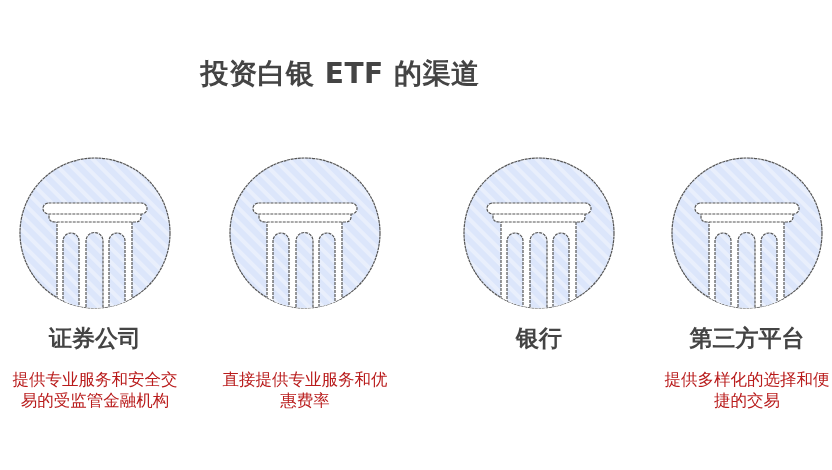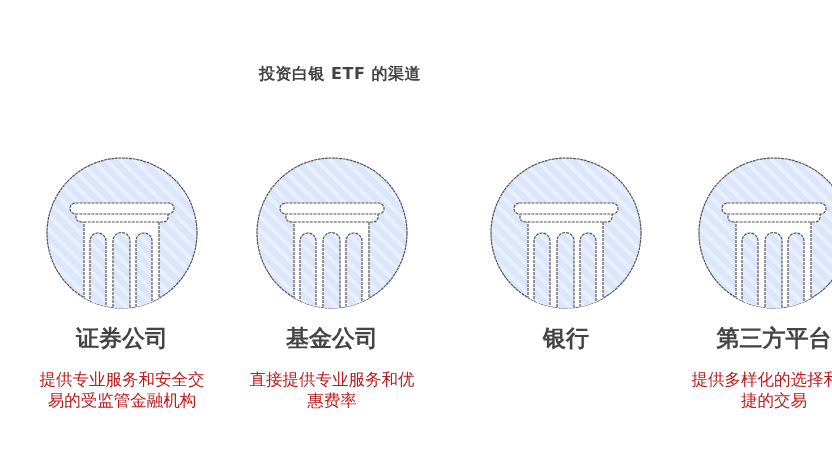--- a/index.html
+++ b/index.html
@@ -13,32 +13,31 @@
       position: relative;
       overflow: hidden;
       font-family: "DejaVu Sans", "Liberation Sans", sans-serif;
     }
     .title {
       position: absolute;
       left: 0;
       top: 56px;
       width: 680px;
       text-align: center;
-      font-size: 16px;
+      font-size: 28px;
       font-weight: bold;
       color: #444444;
       line-height: 36px;
       letter-spacing: 0.5px;
     }
     .card {
       position: absolute;
       top: 155px;
       width: 190px;
       height: 300px;
-      margin-left: 27px;
     }
     .card svg {
       position: absolute;
       left: 15px;
       top: 0;
       width: 160px;
       height: 160px;
       overflow: visible;
     }
     .card-title {
@@ -101,21 +100,20 @@
       <use href="#pillar-graphic"></use>
     </svg>
   <div class="card-title">证券公司</div>
   <div class="card-desc">提供专业服务和安全交易的受监管金融机构</div>
 </div>
 
 <div class="card" style="left:210px;">
   <svg viewBox="0 0 160 160">
       <use href="#pillar-graphic"></use>
     </svg>
-  <div class="card-title">基金公司</div>
   <div class="card-desc">直接提供专业服务和优惠费率</div>
 </div>
 
 <div class="card" style="left:444px;">
   <svg viewBox="0 0 160 160">
       <use href="#pillar-graphic"></use>
     </svg>
   <div class="card-title">银行</div>
 </div>
 

